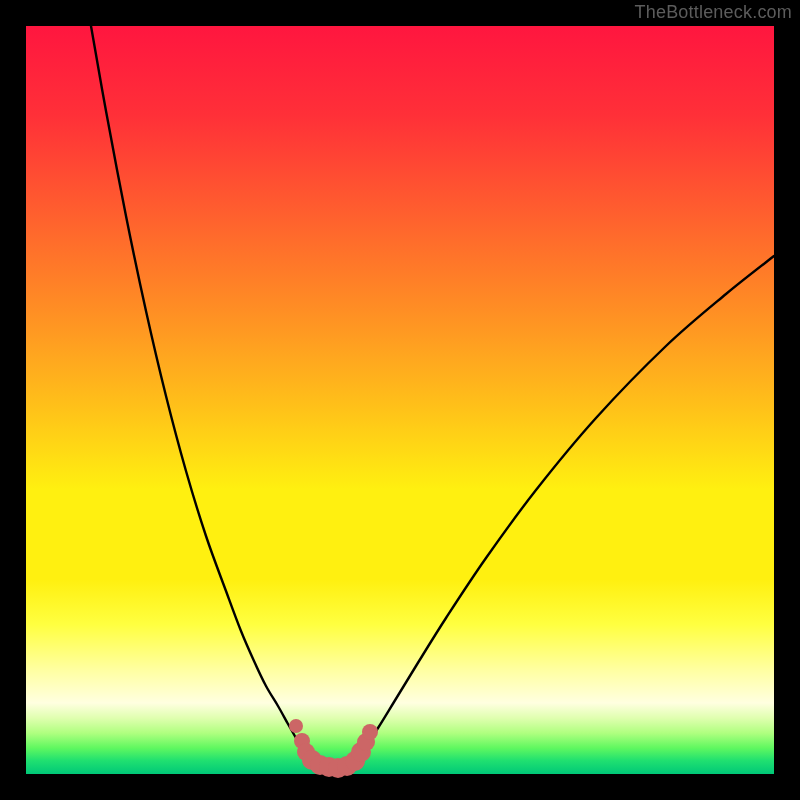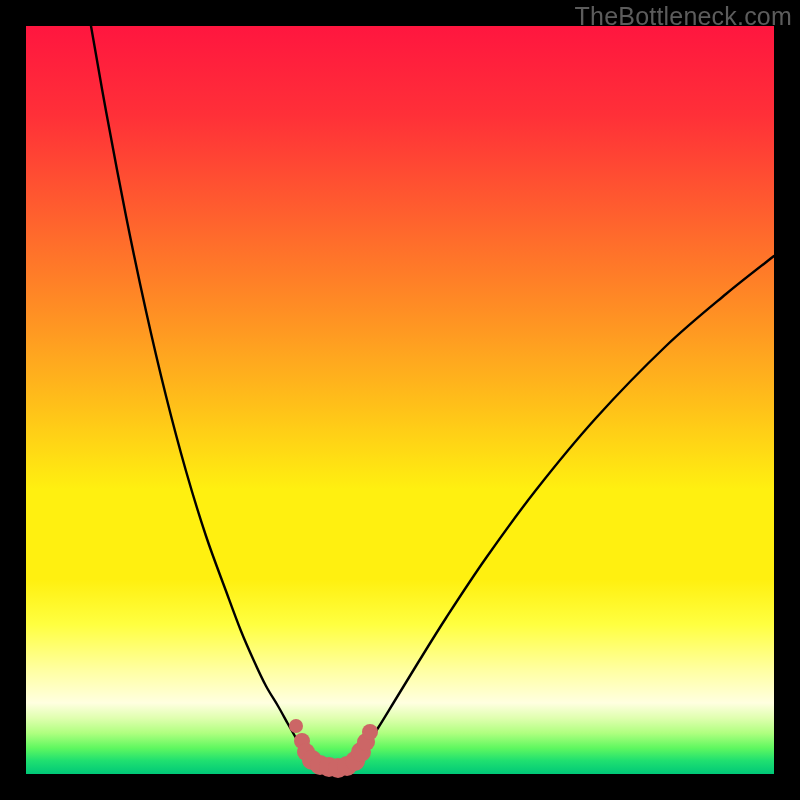--- a/index.html
+++ b/index.html
@@ -27,21 +27,21 @@
     left: 0; top: 0;
     width: 748px;
     height: 748px;
     overflow: visible;
   }
   .watermark {
     position: absolute;
     top: 2px;
     right: 8px;
     color: #5c5c5c;
-    font-size: 25px;
+    font-size: 18px;
     font-weight: 500;
     letter-spacing: 0.2px;
     user-select: none;
   }
 </style>
 </head>
 <body>
 
 <div class="frame">
   <svg class="plot-bg" viewBox="0 0 748 748" preserveAspectRatio="none">

